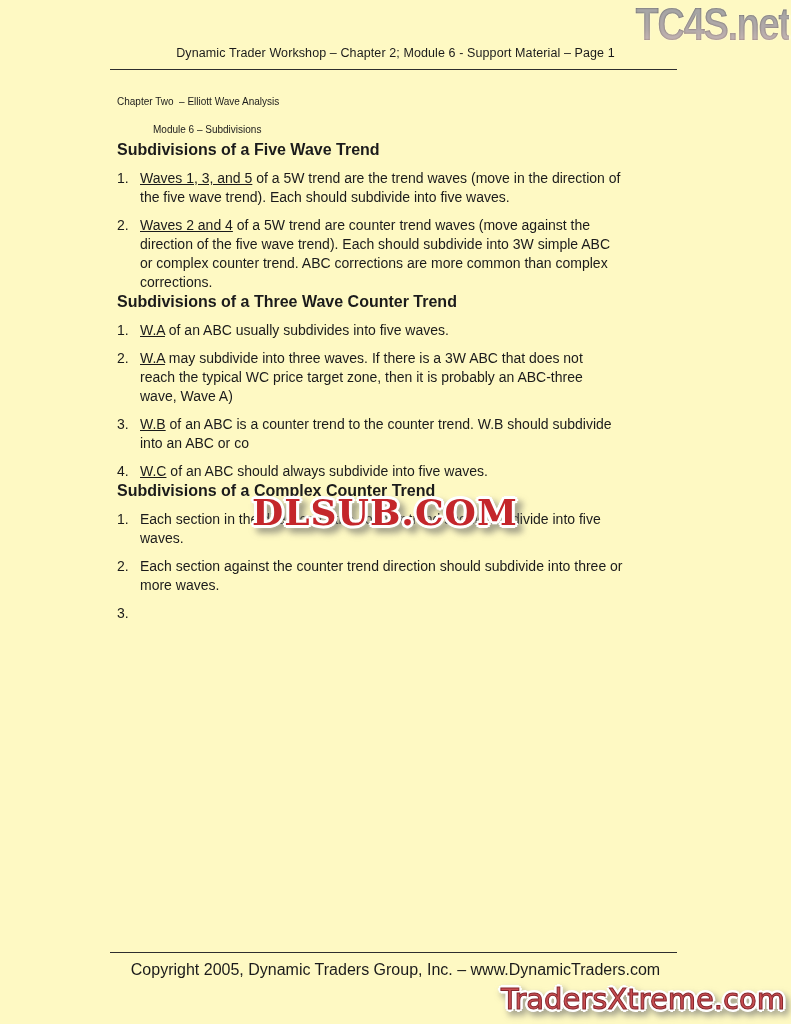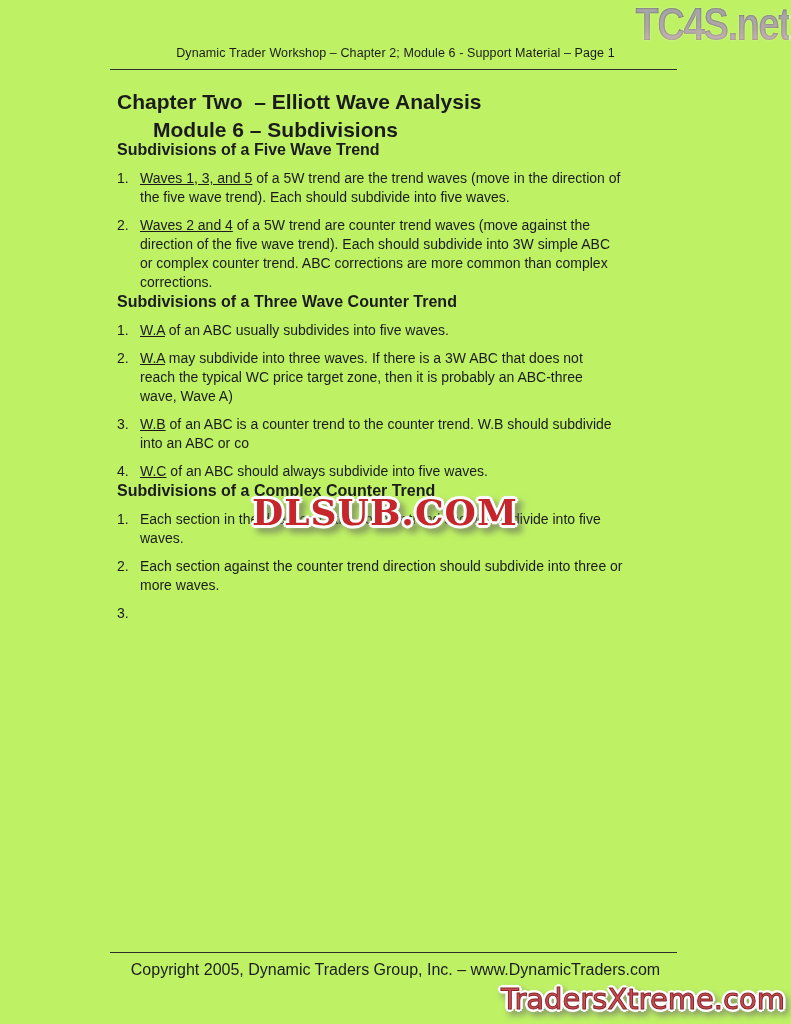--- a/index.html
+++ b/index.html
@@ -1,17 +1,17 @@
 <!DOCTYPE html>
 <html><head>
 <meta charset="utf-8">
 <style>
   html,body { margin:0; padding:0; background:#ffffff; }
   .page {
-    position:relative; width:791px; height:1024px; background:#bef264;
+    position:relative; width:791px; height:1024px; background:#fef9c3;
     font-family:"Liberation Sans", sans-serif; color:#1b1b1b; overflow:hidden;
   }
 
   
   .header-text {
     position:absolute; top:46px; left:0; width:791px; text-align:center;
     font-size:12.5px; color:#1b1b1b; letter-spacing:0.1px;
   }
   .rule { position:absolute; left:110px; width:567px; height:0; border-top:1px solid #2e2e2e; }
   .rule-top { top:69px; }
@@ -25,21 +25,21 @@
     transform:scaleX(0.84); transform-origin:right top;
     background:linear-gradient(180deg,#3c3a3a 25%,#574443 62%,#9a6f68 100%);
     -webkit-background-clip:text; background-clip:text;
     color:#4a403e; -webkit-text-fill-color:transparent;
     text-shadow:0 0 2px rgba(255,255,255,0.55);
   }
 
   
   .content { position:absolute; top:0; left:117px; width:586px; }
   .doc-title {
-    font-size:21px; font-weight:700; line-height:20px; white-space:pre-wrap;
+    font-size:10px; font-weight:400; line-height:20px; white-space:pre-wrap;
   }
   .doc-title-1 { margin-top:92px; }
   .doc-title-2 { margin-top:8px;margin-left:36px; }
   .section-heading {
     font-size:16px; font-weight:700; line-height:20px; 
   }
   .list-item { display:flex; margin-top:9px; font-size:14px; line-height:19px; }
   .num { width:23px; flex-shrink:0; }
   .item-body { white-space:pre-line; }
   .lead { text-decoration:underline; }

